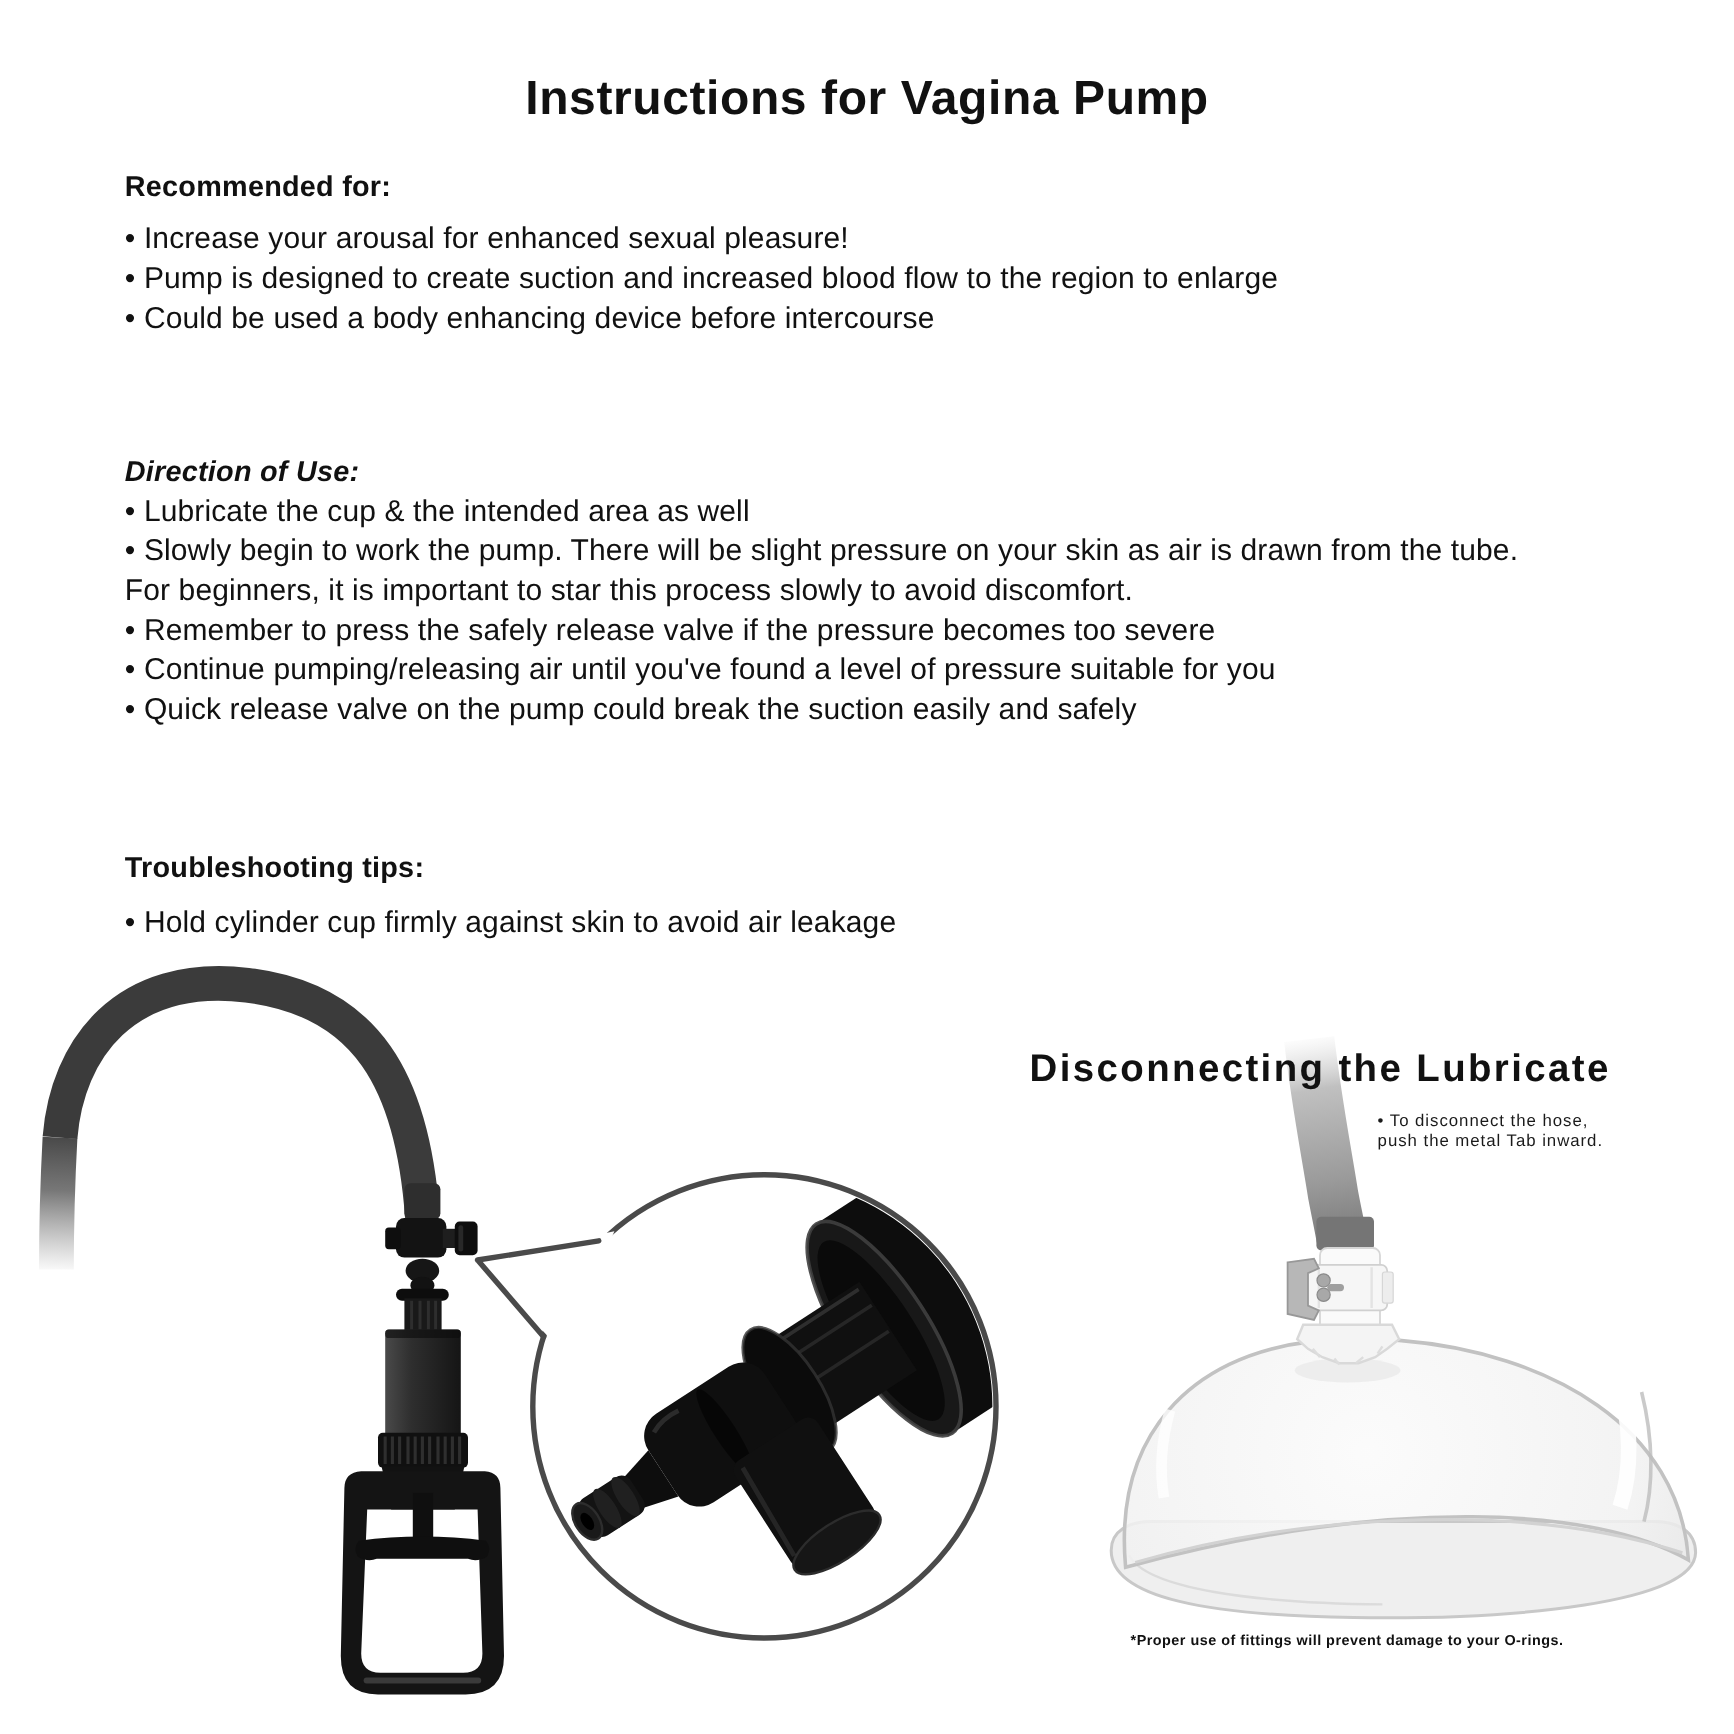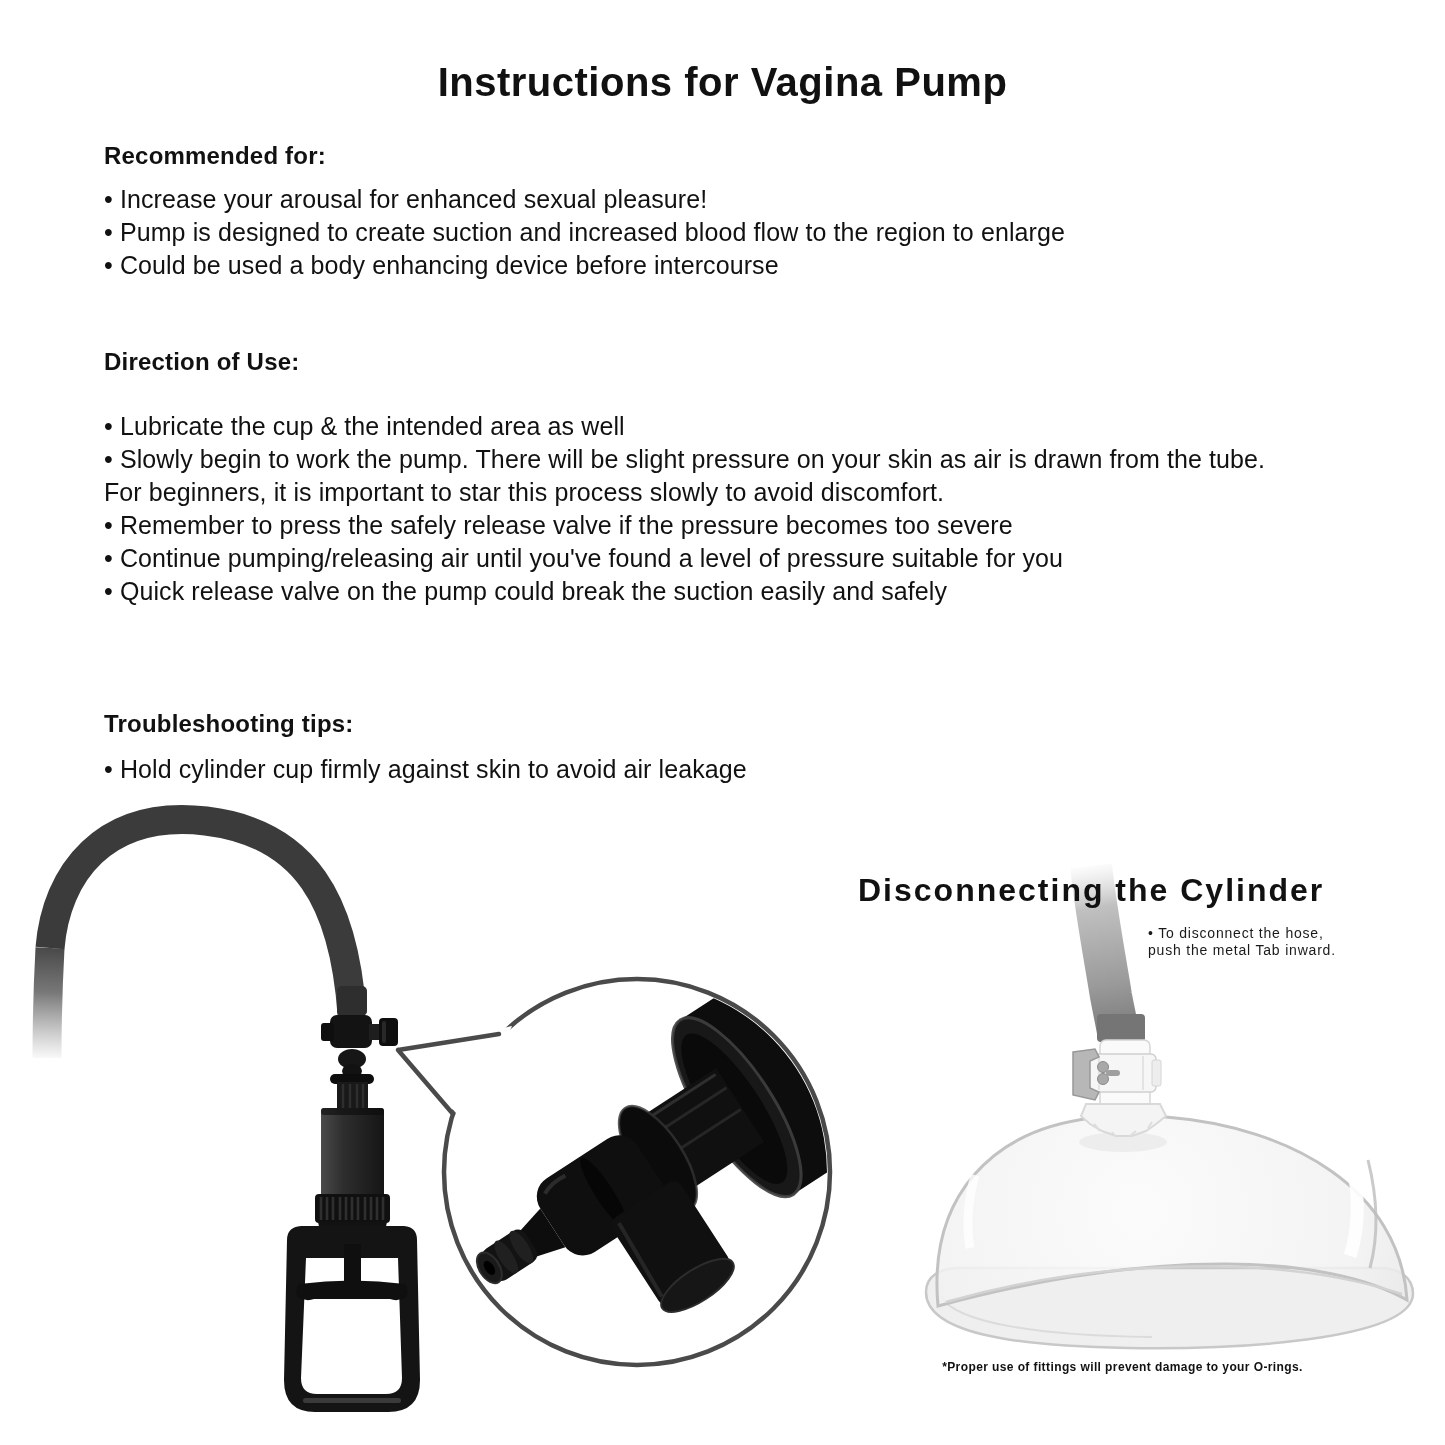--- a/index.html
+++ b/index.html
@@ -159,35 +159,35 @@
 
   <h1 class="page-title">Instructions for Vagina Pump</h1>
 
   <h2 class="sec-heading" style="top:122px;">Recommended for:</h2>
   <div class="bullets" style="top:183px;">
     <p class="line">• Increase your arousal for enhanced sexual pleasure!</p>
     <p class="line">• Pump is designed to create suction and increased blood flow to the region to enlarge</p>
     <p class="line">• Could be used a body enhancing device before intercourse</p>
   </div>
 
-  <h2 class="sec-heading" style="top:328px;">Direction of Use:</h2>
+  <h2 class="sec-heading" style="top:360px;font-style:italic;">Direction of Use:</h2>
   <div class="bullets" style="top:410px;">
     <p class="line">• Lubricate the cup &amp; the intended area as well</p>
     <p class="line">• Slowly begin to work the pump. There will be slight pressure on your skin as air is drawn from the tube. For beginners, it is important to star this process slowly to avoid discomfort.</p>
     <p class="line">• Remember to press the safely release valve if the pressure becomes too severe</p>
     <p class="line">• Continue pumping/releasing air until you've found a level of pressure suitable for you</p>
     <p class="line">• Quick release valve on the pump could break the suction easily and safely</p>
   </div>
 
   <h2 class="sec-heading" style="top:690px;">Troubleshooting tips:</h2>
   <div class="bullets" style="top:753px;">
     <p class="line">• Hold cylinder cup firmly against skin to avoid air leakage</p>
   </div>
 
-  <h2 class="cyl-heading">Disconnecting the Cylinder</h2>
+  <h2 class="cyl-heading">Disconnecting the Lubricate</h2>
   <div class="cyl-notes">
     <p>• To disconnect the hose,
 push the metal Tab inward.</p>
   </div>
 
   <div class="footnote">*Proper use of fittings will prevent damage to your O-rings.</div>
 
 </div>
 
 </body></html>

